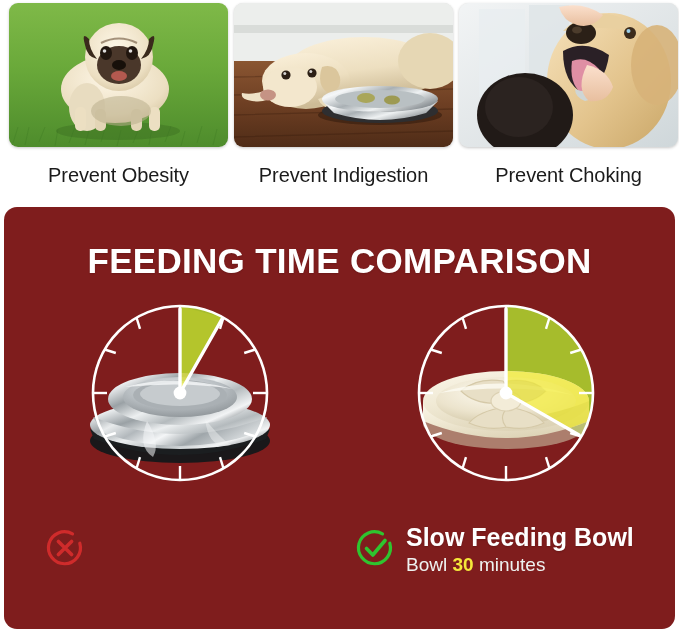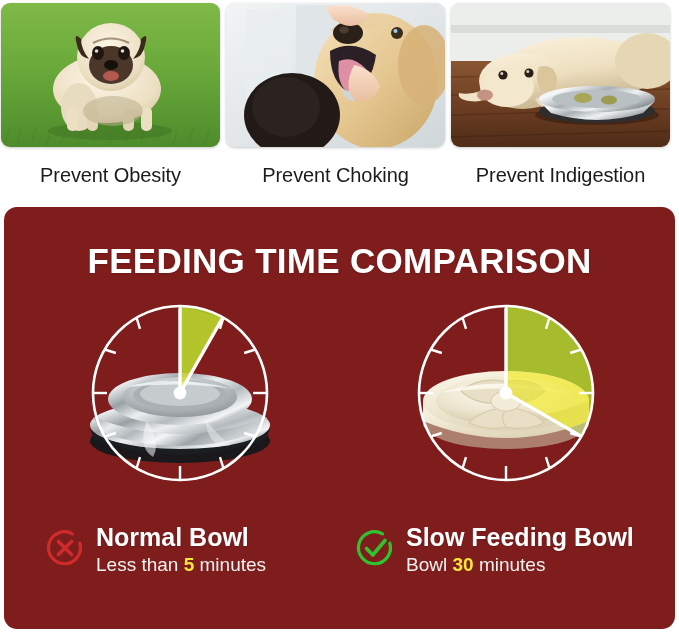--- a/index.html
+++ b/index.html
@@ -12,21 +12,21 @@
     height: 636px;
     font-family: "Liberation Sans", sans-serif;
     overflow: hidden;
     position: relative;
   }
 
   
   #benefits-strip {
     display: flex;
     gap: 6px;
-    padding: 3px 3px 0 1px;
+    padding: 3px 3px 0 9px;
     box-sizing: border-box;
     width: 679px;
   }
   .benefit-card {
     width: 219px;
     display: flex;
     flex-direction: column;
     align-items: center;
   }
   .benefit-photo {
@@ -167,61 +167,20 @@
         <path d="M92 40 q18 -9 36 0" stroke="#6b5238" stroke-width="2" fill="none" opacity="0.6"></path>
       </svg>
     </div>
     <div class="benefit-caption">Prevent Obesity</div>
   </div>
 
   <div class="benefit-card">
     <div class="benefit-photo">
       <svg viewBox="0 0 219 144" preserveAspectRatio="none" aria-hidden="true">
         <defs>
-          <linearGradient id="roomG" x1="0" y1="0" x2="1" y2="1">
-            <stop offset="0%" stop-color="#f2f4f5"></stop>
-              <stop offset="60%" stop-color="#dfe4e6"></stop>
-            <stop offset="100%" stop-color="#cfd7da"></stop>
-          </linearGradient>
-          <linearGradient id="goldenG" x1="0" y1="0" x2="1" y2="1">
-            <stop offset="0%" stop-color="#f6e2bb"></stop>
-              <stop offset="55%" stop-color="#e3c48d"></stop>
-            <stop offset="100%" stop-color="#c9a667"></stop>
-          </linearGradient>
-          <linearGradient id="skinG" x1="0" y1="0" x2="0" y2="1">
-            <stop offset="0%" stop-color="#fbe0cd"></stop>
-              <stop offset="100%" stop-color="#e8bf9f"></stop>
-          </linearGradient>
-        </defs>
-        <rect width="219" height="144" fill="url(#roomG)"></rect>
-        <rect x="20" y="6" width="46" height="88" fill="#e9eef0" opacity="0.8"></rect>
-        <rect x="70" y="2" width="40" height="96" fill="#dde4e7" opacity="0.75"></rect>
-        <ellipse cx="150" cy="78" rx="62" ry="68" fill="url(#goldenG)"></ellipse>
-        <ellipse cx="198" cy="62" rx="26" ry="40" fill="#d7b379" opacity="0.9"></ellipse>
-        <path d="M104 28 q22 -22 50 -16 q16 4 20 16 q-28 -6 -70 0z" fill="#e9d0a0"></path>
-        <ellipse cx="122" cy="30" rx="15" ry="11" fill="#2b2017"></ellipse>
-        <ellipse cx="118" cy="27" rx="5" ry="3.5" fill="#4c3c2c"></ellipse>
-        <path d="M104 48 q22 -12 46 4 q-4 30 -26 38 q-20 -10 -20 -42z" fill="#2a2026"></path>
-        <path d="M113 58 q14 -6 27 8 q-6 20 -18 24 q-12 -10 -9 -32z" fill="#df8fa4"></path>
-        <path d="M116 86 q14 6 24 -4 q-2 14 -14 16 q-10 -4 -10 -12z" fill="#cfd6d6"></path>
-        <circle cx="171" cy="30" r="6" fill="#3c2c1c"></circle>
-        <circle cx="169.5" cy="28" r="2" fill="#9dd0ea"></circle>
-        <path d="M100 4 q24 -6 44 8 q-10 14 -26 10 q-14 -4 -18 -18z" fill="url(#skinG)"></path>
-        <path d="M128 62 q20 4 26 22 q-6 16 -24 14 q-14 -12 -2 -36z" fill="url(#skinG)"></path>
-        <ellipse cx="66" cy="112" rx="48" ry="42" fill="#211a17"></ellipse>
-        <ellipse cx="60" cy="104" rx="34" ry="30" fill="#2b2320"></ellipse>
-      </svg>
-    </div>
-    <div class="benefit-caption">Prevent Choking</div>
-  </div>
-
-  <div class="benefit-card">
-    <div class="benefit-photo">
-      <svg viewBox="0 0 219 144" preserveAspectRatio="none" aria-hidden="true">
-        <defs>
           <linearGradient id="floorG" x1="0" y1="0" x2="0" y2="1">
             <stop offset="0%" stop-color="#8a5632"></stop>
               <stop offset="50%" stop-color="#6e3f23"></stop>
             <stop offset="100%" stop-color="#4f2c17"></stop>
           </linearGradient>
           <linearGradient id="labG" x1="0" y1="0" x2="0.3" y2="1">
             <stop offset="0%" stop-color="#fbf1dc"></stop>
               <stop offset="60%" stop-color="#eddfc0"></stop>
             <stop offset="100%" stop-color="#cdbb96"></stop>
           </linearGradient>
@@ -257,20 +216,61 @@
         <path d="M88 98 q58 22 116 0 l-12 12 q-46 14 -92 0z" fill="url(#steelG2)"></path>
         <ellipse cx="146" cy="96" rx="58" ry="13" fill="url(#steelG2)"></ellipse>
         <ellipse cx="146" cy="96" rx="45" ry="9" fill="#b9c0c3"></ellipse>
         <ellipse cx="132" cy="95" rx="9" ry="5" fill="#a9a65a"></ellipse>
         <ellipse cx="158" cy="97" rx="8" ry="4.5" fill="#9d9a52"></ellipse>
       </svg>
     </div>
     <div class="benefit-caption">Prevent Indigestion</div>
   </div>
 
+  <div class="benefit-card">
+    <div class="benefit-photo">
+      <svg viewBox="0 0 219 144" preserveAspectRatio="none" aria-hidden="true">
+        <defs>
+          <linearGradient id="roomG" x1="0" y1="0" x2="1" y2="1">
+            <stop offset="0%" stop-color="#f2f4f5"></stop>
+              <stop offset="60%" stop-color="#dfe4e6"></stop>
+            <stop offset="100%" stop-color="#cfd7da"></stop>
+          </linearGradient>
+          <linearGradient id="goldenG" x1="0" y1="0" x2="1" y2="1">
+            <stop offset="0%" stop-color="#f6e2bb"></stop>
+              <stop offset="55%" stop-color="#e3c48d"></stop>
+            <stop offset="100%" stop-color="#c9a667"></stop>
+          </linearGradient>
+          <linearGradient id="skinG" x1="0" y1="0" x2="0" y2="1">
+            <stop offset="0%" stop-color="#fbe0cd"></stop>
+              <stop offset="100%" stop-color="#e8bf9f"></stop>
+          </linearGradient>
+        </defs>
+        <rect width="219" height="144" fill="url(#roomG)"></rect>
+        <rect x="20" y="6" width="46" height="88" fill="#e9eef0" opacity="0.8"></rect>
+        <rect x="70" y="2" width="40" height="96" fill="#dde4e7" opacity="0.75"></rect>
+        <ellipse cx="150" cy="78" rx="62" ry="68" fill="url(#goldenG)"></ellipse>
+        <ellipse cx="198" cy="62" rx="26" ry="40" fill="#d7b379" opacity="0.9"></ellipse>
+        <path d="M104 28 q22 -22 50 -16 q16 4 20 16 q-28 -6 -70 0z" fill="#e9d0a0"></path>
+        <ellipse cx="122" cy="30" rx="15" ry="11" fill="#2b2017"></ellipse>
+        <ellipse cx="118" cy="27" rx="5" ry="3.5" fill="#4c3c2c"></ellipse>
+        <path d="M104 48 q22 -12 46 4 q-4 30 -26 38 q-20 -10 -20 -42z" fill="#2a2026"></path>
+        <path d="M113 58 q14 -6 27 8 q-6 20 -18 24 q-12 -10 -9 -32z" fill="#df8fa4"></path>
+        <path d="M116 86 q14 6 24 -4 q-2 14 -14 16 q-10 -4 -10 -12z" fill="#cfd6d6"></path>
+        <circle cx="171" cy="30" r="6" fill="#3c2c1c"></circle>
+        <circle cx="169.5" cy="28" r="2" fill="#9dd0ea"></circle>
+        <path d="M100 4 q24 -6 44 8 q-10 14 -26 10 q-14 -4 -18 -18z" fill="url(#skinG)"></path>
+        <path d="M128 62 q20 4 26 22 q-6 16 -24 14 q-14 -12 -2 -36z" fill="url(#skinG)"></path>
+        <ellipse cx="66" cy="112" rx="48" ry="42" fill="#211a17"></ellipse>
+        <ellipse cx="60" cy="104" rx="34" ry="30" fill="#2b2320"></ellipse>
+      </svg>
+    </div>
+    <div class="benefit-caption">Prevent Choking</div>
+  </div>
+
 </div>
 
 <div id="comparison-panel">
 
   <div id="panel-title">FEEDING TIME COMPARISON</div>
 
   <div id="clock-row">
 
     <div class="clock-unit" id="clock-unit-normal">
       <svg viewBox="0 0 250 210" aria-hidden="true">
@@ -425,24 +425,20 @@
 
   <div id="legend-row">
 
     <div class="legend-item" id="legend-normal">
       <span class="legend-icon">
         <svg viewBox="0 0 40 40" aria-hidden="true">
           <path d="M27.5 5.9 A16 16 0 1 0 34.8 15.2" fill="none" stroke="#cf2b2b" stroke-width="3.2" stroke-linecap="round"></path>
           <path d="M13.4 13.4 L26.6 26.6 M26.6 13.4 L13.4 26.6" stroke="#cf2b2b" stroke-width="3.6" stroke-linecap="round"></path>
         </svg>
       </span>
-      <span class="legend-text">
-        <span class="legend-title">Normal Bowl</span>
-        <span class="legend-sub"><span>Less than </span><span class="highlight">5</span><span> minutes</span></span>
-      </span>
     </div>
 
     <div class="legend-item" id="legend-slow">
       <span class="legend-icon">
         <svg viewBox="0 0 40 40" aria-hidden="true">
           <path d="M27.5 5.9 A16 16 0 1 0 34.8 15.2" fill="none" stroke="#2fc42f" stroke-width="3.2" stroke-linecap="round"></path>
           <path d="M11.5 20.5 L17.8 27 L30 12.5" fill="none" stroke="#2fc42f" stroke-width="3.6" stroke-linecap="round" stroke-linejoin="round"></path>
         </svg>
       </span>
       <span class="legend-text">

